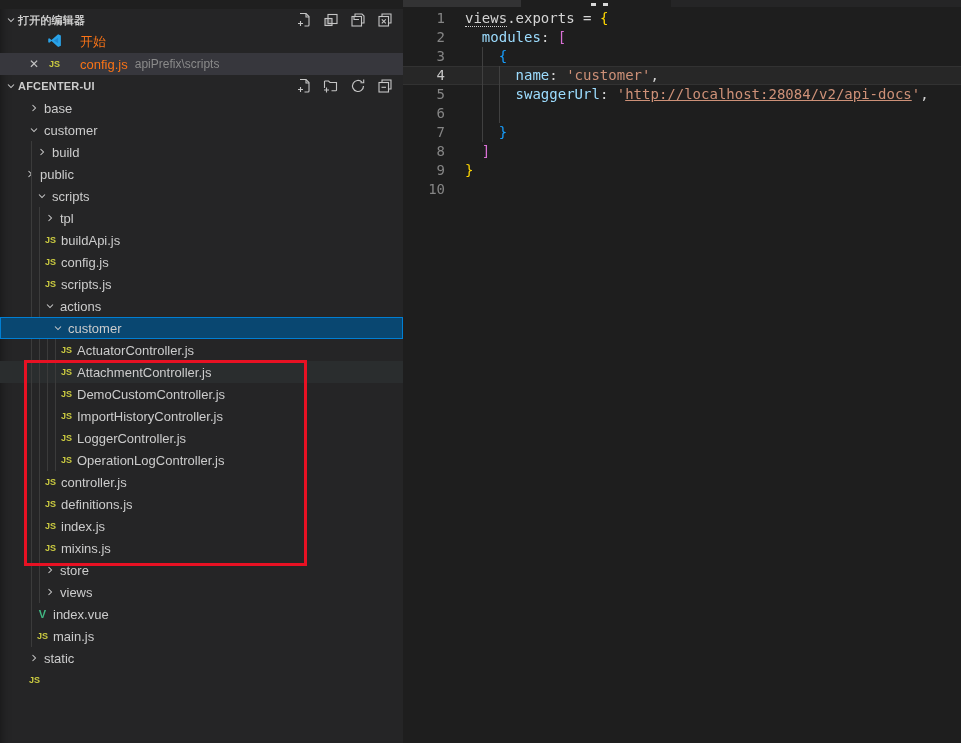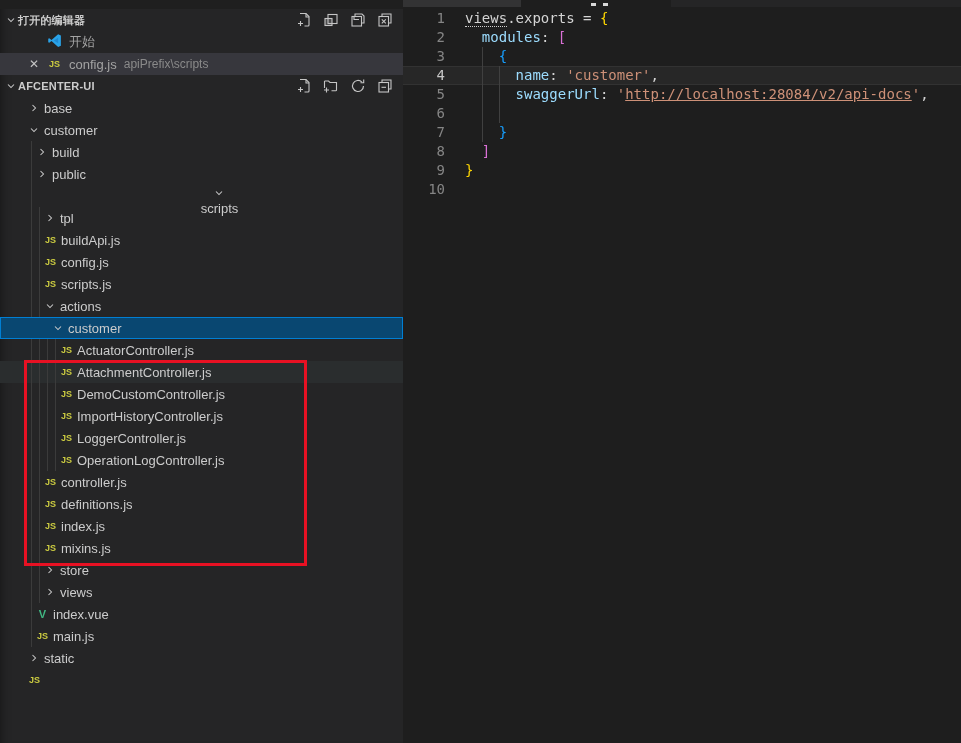--- a/index.html
+++ b/index.html
@@ -30,21 +30,21 @@
   .icon-btn { width:20px; height:20px; display:flex; align-items:center; justify-content:center; border-radius:3px; cursor:pointer; }
   .icon-btn svg { display:block; }
 
   .oe-item { height:22px; display:flex; align-items:center; font-size:13px; cursor:pointer; }
   .oe-item.active { background:#37373d; }
   .oe-close { width:16px; margin-left:26px; margin-right:4px; color:#c5c5c5; font-size:12px; text-align:center; cursor:pointer; }
   .oe-close-spacer { width:16px; margin-left:26px; margin-right:4px; }
   .file-badge { width:17px; text-align:center; font-weight:bold; flex:0 0 17px; }
   .js-badge { color:#cbcb41; font-size:9px; letter-spacing:0; }
   .vue-badge { color:#41b883; font-size:11px; }
-  .oe-label { margin-left:6px; color:#a3a3a3; white-space:nowrap; }
+  .oe-label { margin-left:17px; color:#f97316; white-space:nowrap; }
   .oe-desc { margin-left:7px; font-size:12px; color:#8a8a8a; white-space:nowrap; }
 
   .tree { position:relative; }
   .trow {
     position:relative; height:22px; display:flex; align-items:center;
     font-size:13px; color:#cccccc; cursor:pointer; white-space:nowrap;
   }
   .trow.hovered { background:#2a2d2e; }
   .trow.selected { background:#094771; box-shadow: inset 0 0 0 1px #007fd4; }
   .guide { position:absolute; top:0; bottom:0; width:1px; background:#3b3b3b; }
@@ -202,30 +202,30 @@
         </div>
         <div class="trow" style="padding-left: 34px;">
           <span class="guide" style="left: 31px;"></span>
           <span class="twist16">
             <svg width="12" height="12" viewBox="0 0 16 16">
               <path d="M6 4l4 4-4 4" fill="none" stroke="#cccccc" stroke-width="1.4"></path>
             </svg>
           </span>
           <span class="tlabel">build</span>
         </div>
+        <div class="trow" style="padding-left: 22px;">
+          <span class="guide" style="left: 31px;"></span>
+          <span class="twist16">
+            <svg width="12" height="12" viewBox="0 0 16 16">
+              <path d="M6 4l4 4-4 4" fill="none" stroke="#cccccc" stroke-width="1.4"></path>
+            </svg>
+          </span>
+          <span class="tlabel">public</span>
+        </div>
         <div class="trow" style="padding-left: 34px;">
-          <span class="guide" style="left: 31px;"></span>
-          <span class="twist16">
-            <svg width="12" height="12" viewBox="0 0 16 16">
-              <path d="M6 4l4 4-4 4" fill="none" stroke="#cccccc" stroke-width="1.4"></path>
-            </svg>
-          </span>
-          <span class="tlabel">public</span>
-        </div>
-        <div class="trow" style="padding-left: 34px; flex-direction: column;">
           <span class="guide" style="left: 31px;"></span>
           <span class="twist16">
             <svg width="12" height="12" viewBox="0 0 16 16">
               <path d="M4 6l4 4 4-4" fill="none" stroke="#cccccc" stroke-width="1.4"></path>
             </svg>
           </span>
           <span class="tlabel">scripts</span>
         </div>
         <div class="trow" style="padding-left: 42px;">
           <span class="guide" style="left: 31px;"></span>

